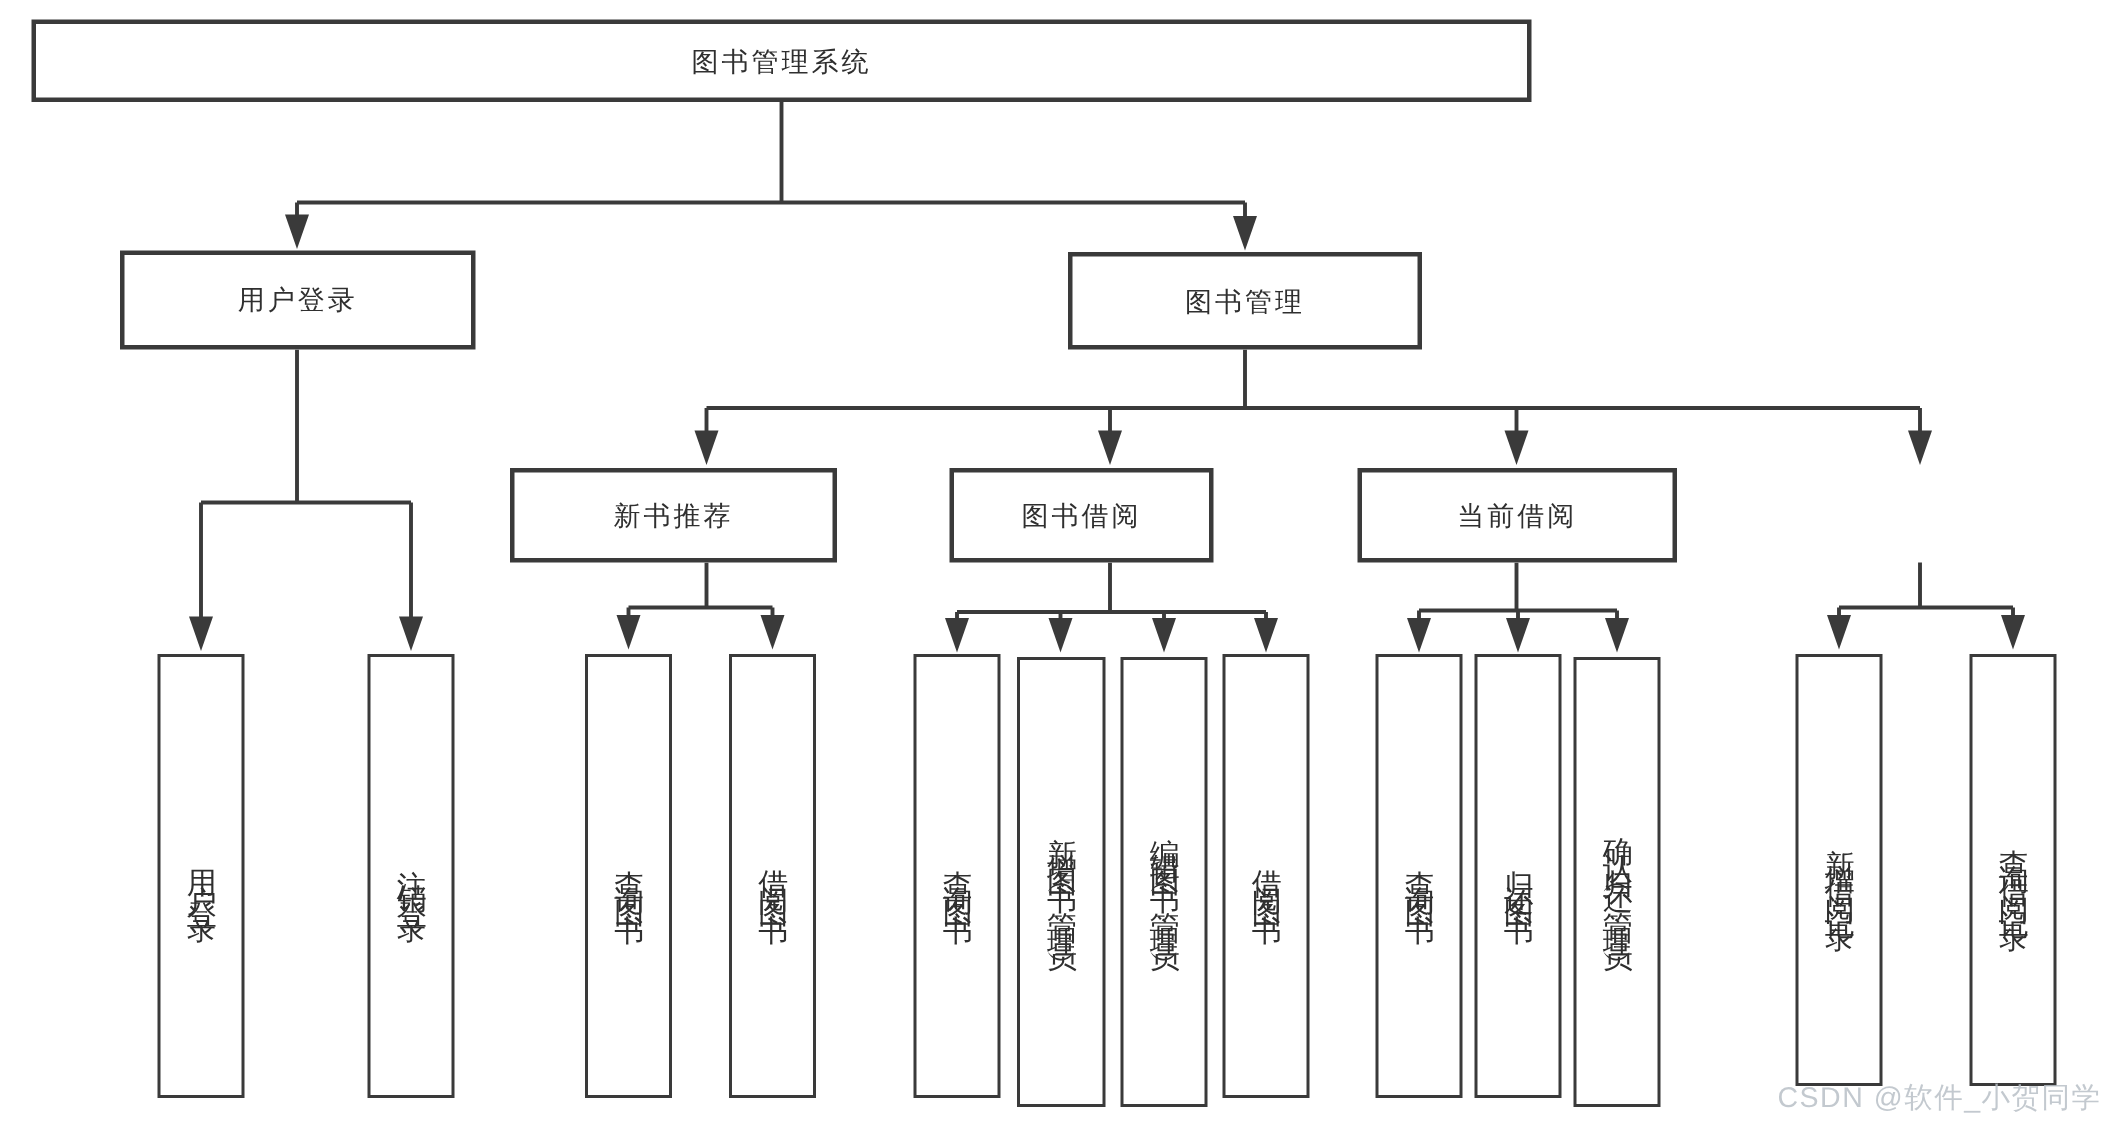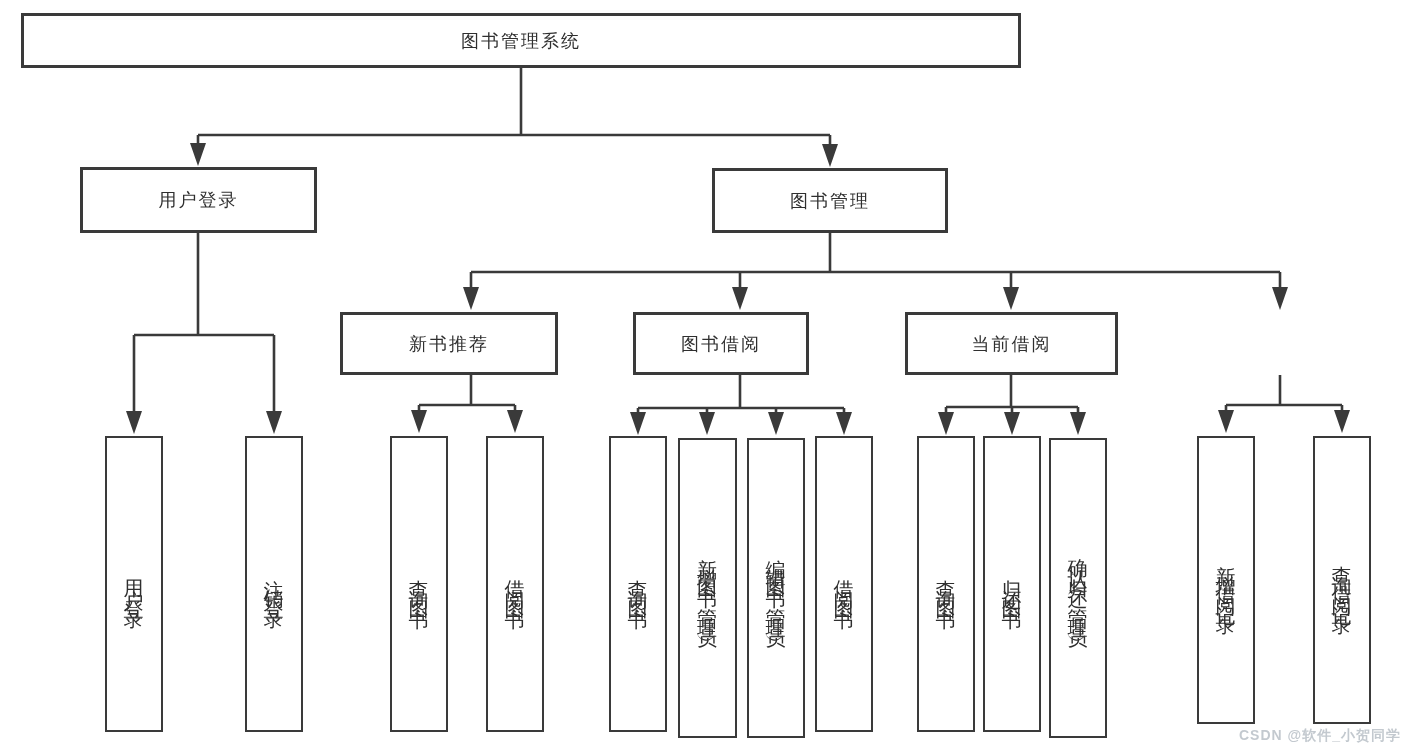--- a/index.html
+++ b/index.html
@@ -13,21 +13,21 @@
     display:flex;align-items:center;justify-content:center;box-sizing:border-box;
   }
   .hlabel{font-size:18px;letter-spacing:2px;white-space:nowrap;}
   .leaf{border-width:2.5px;}
   .vtext{
     writing-mode:vertical-rl;text-orientation:mixed;
     font-size:20px;letter-spacing:10px;line-height:1;white-space:nowrap;
   }
   .watermark{
     position:absolute;right:4px;bottom:2px;z-index:9;
-    font-size:14px;color:#b9c0c7;opacity:0.85;letter-spacing:1px;white-space:nowrap;font-weight:bold;
+    font-size:19px;color:#b9c0c7;opacity:0.85;letter-spacing:1px;white-space:nowrap;
   }
 </style>
 </head>
 <body>
 
 <div class="canvas">
 
   <svg class="wires" width="1405" height="747" viewBox="0 0 1405 747">
     <g stroke="#3a3a3a" stroke-width="2.6" fill="none">
 

